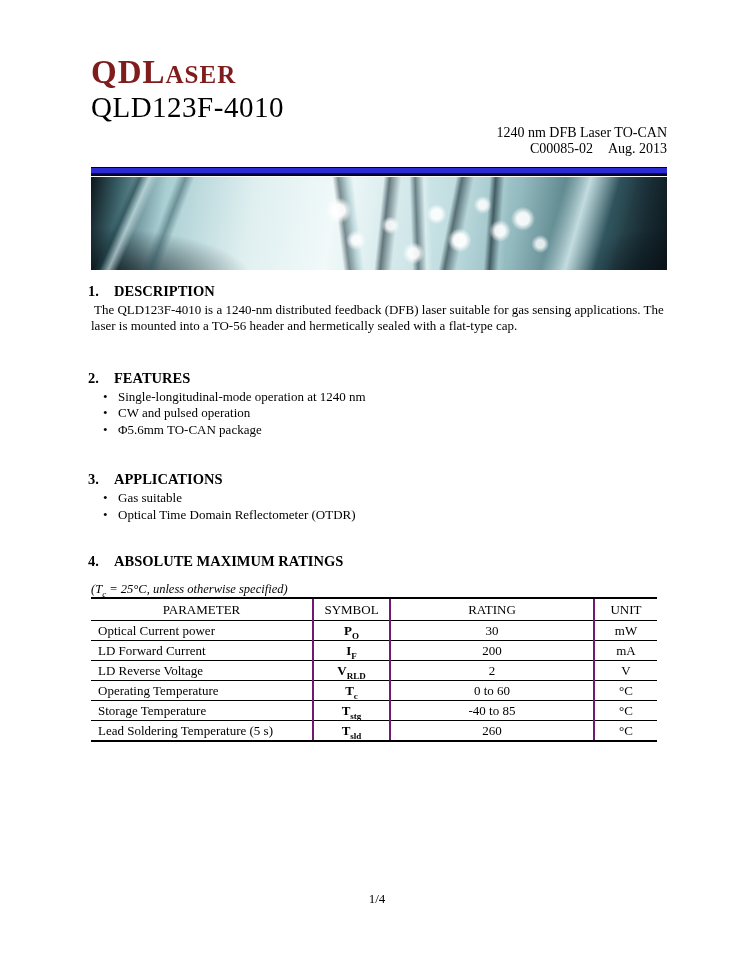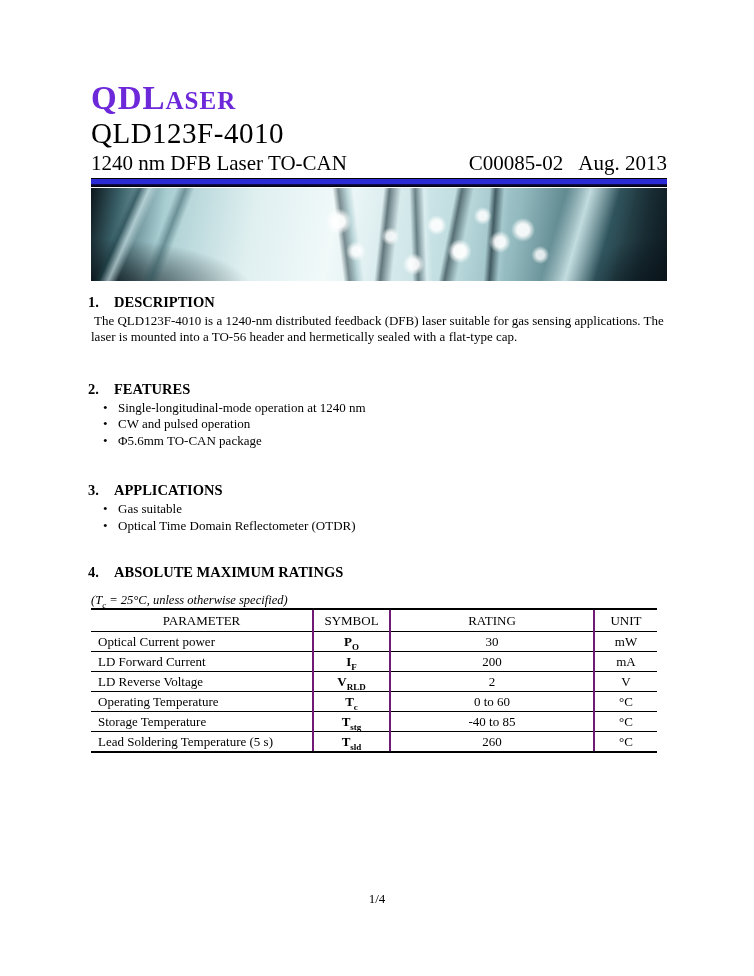--- a/index.html
+++ b/index.html
@@ -1,26 +1,26 @@
 <!DOCTYPE html>
 <html><head>
 <meta charset="utf-8">
 <style>
   html,body{margin:0;padding:0;background:#888;}
   .page{width:754px;height:976px;position:relative;background:#fff;
         font-family:"Liberation Serif", serif;color:#000;overflow:hidden;margin:0 auto;}
   .content{position:absolute;left:91px;top:0;width:576px;}
 
   
-  .logo{margin-top:82px;color:#6d28d9;font-weight:bold;letter-spacing:1px;line-height:1;}
+  .logo{margin-top:56px;color:#7f1d1d;font-weight:bold;letter-spacing:1px;line-height:1;}
   .logo-main{font-size:33px;}
   .logo-rest{font-size:25px;}
   .product{font-size:29px;margin-top:3px;letter-spacing:.5px;line-height:1.1;}
   .sub-row{display:flex;justify-content:space-between;align-items:flex-end;
-           font-size:21px;margin-top:1px;padding-bottom:2px;}
+           font-size:14px;margin-top:1px;padding-bottom:10px;flex-direction:column;}
   .docinfo span + span{margin-left:15px;}
   .bar{height:9px;background:linear-gradient(to bottom,
         #000 0,#000 1px,#2b2bd6 1px,#2b2bd6 6px,#10105c 6px,#000 9px);}
 
   
   .photo{height:93px;margin-top:1px;
     background:
       radial-gradient(circle at 43% 36%, rgba(255,255,255,.95) 6px, rgba(255,255,255,0) 13px),
       radial-gradient(circle at 46% 68%, rgba(255,255,255,.9) 4px, rgba(255,255,255,0) 10px),
       radial-gradient(circle at 52% 52%, rgba(255,255,255,.85) 4px, rgba(255,255,255,0) 9px),

